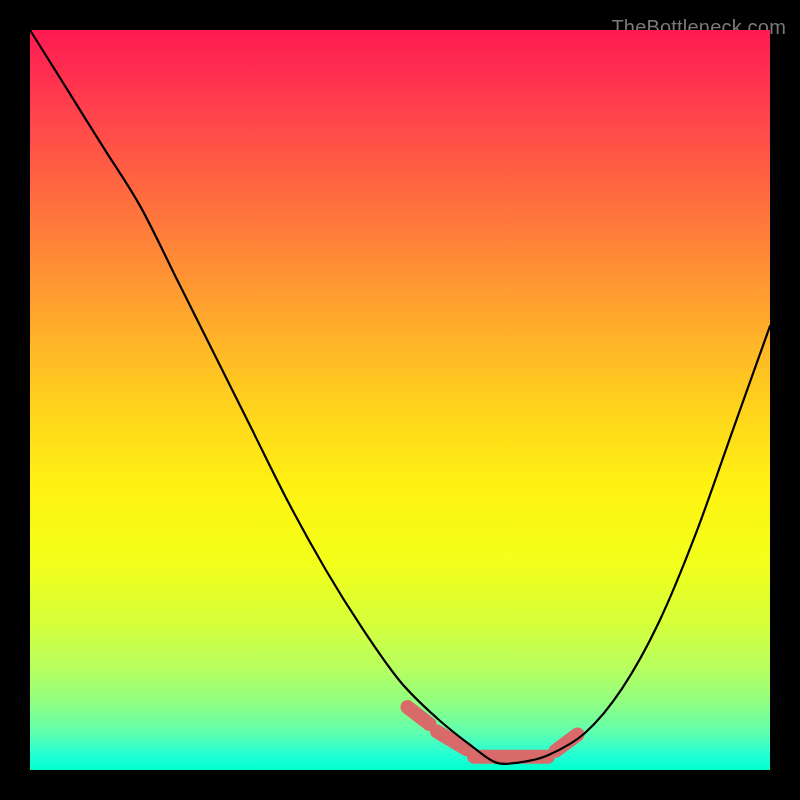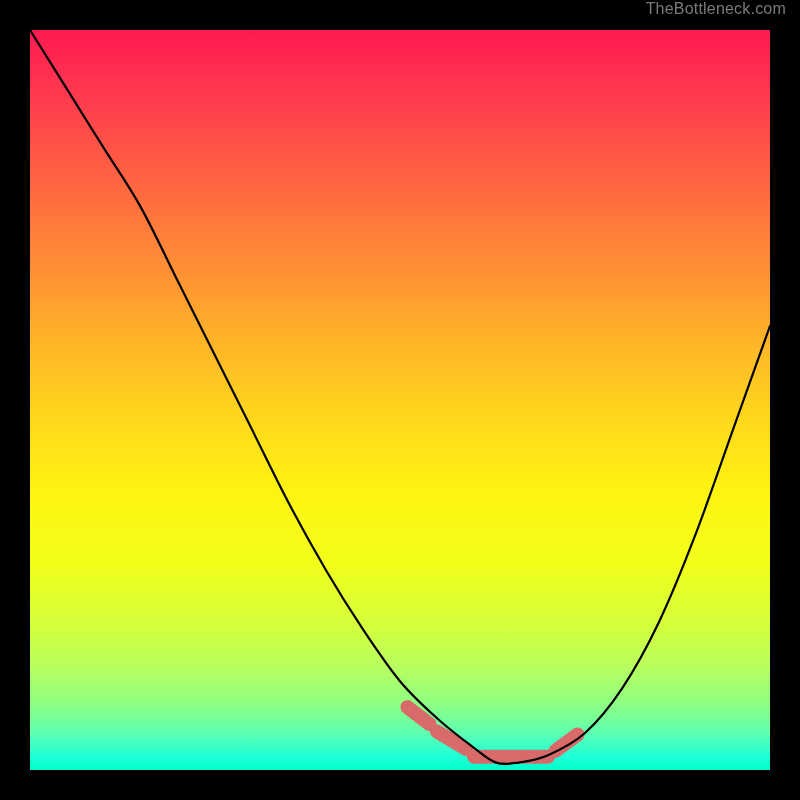--- a/index.html
+++ b/index.html
@@ -37,24 +37,24 @@
       #d6ff3a 80%,
       #b8ff5e 86%,
       #8fff82 91%,
       #5effb0 95%,
       #22ffd6 98%,
       #00ffcc 100%
     );
   }
   .watermark {
     position: absolute;
-    top: 0;
+    top: 16px;
     right: 14px;
     color: #7a7a7a;
-    font-size: 16px;
+    font-size: 20px;
     font-weight: 400;
     letter-spacing: 0.2px;
     user-select: none;
     margin-left: 48px;
   }
   svg.curve {
     position: absolute;
     left: 0;
     top: 0;
     width: 740px;

